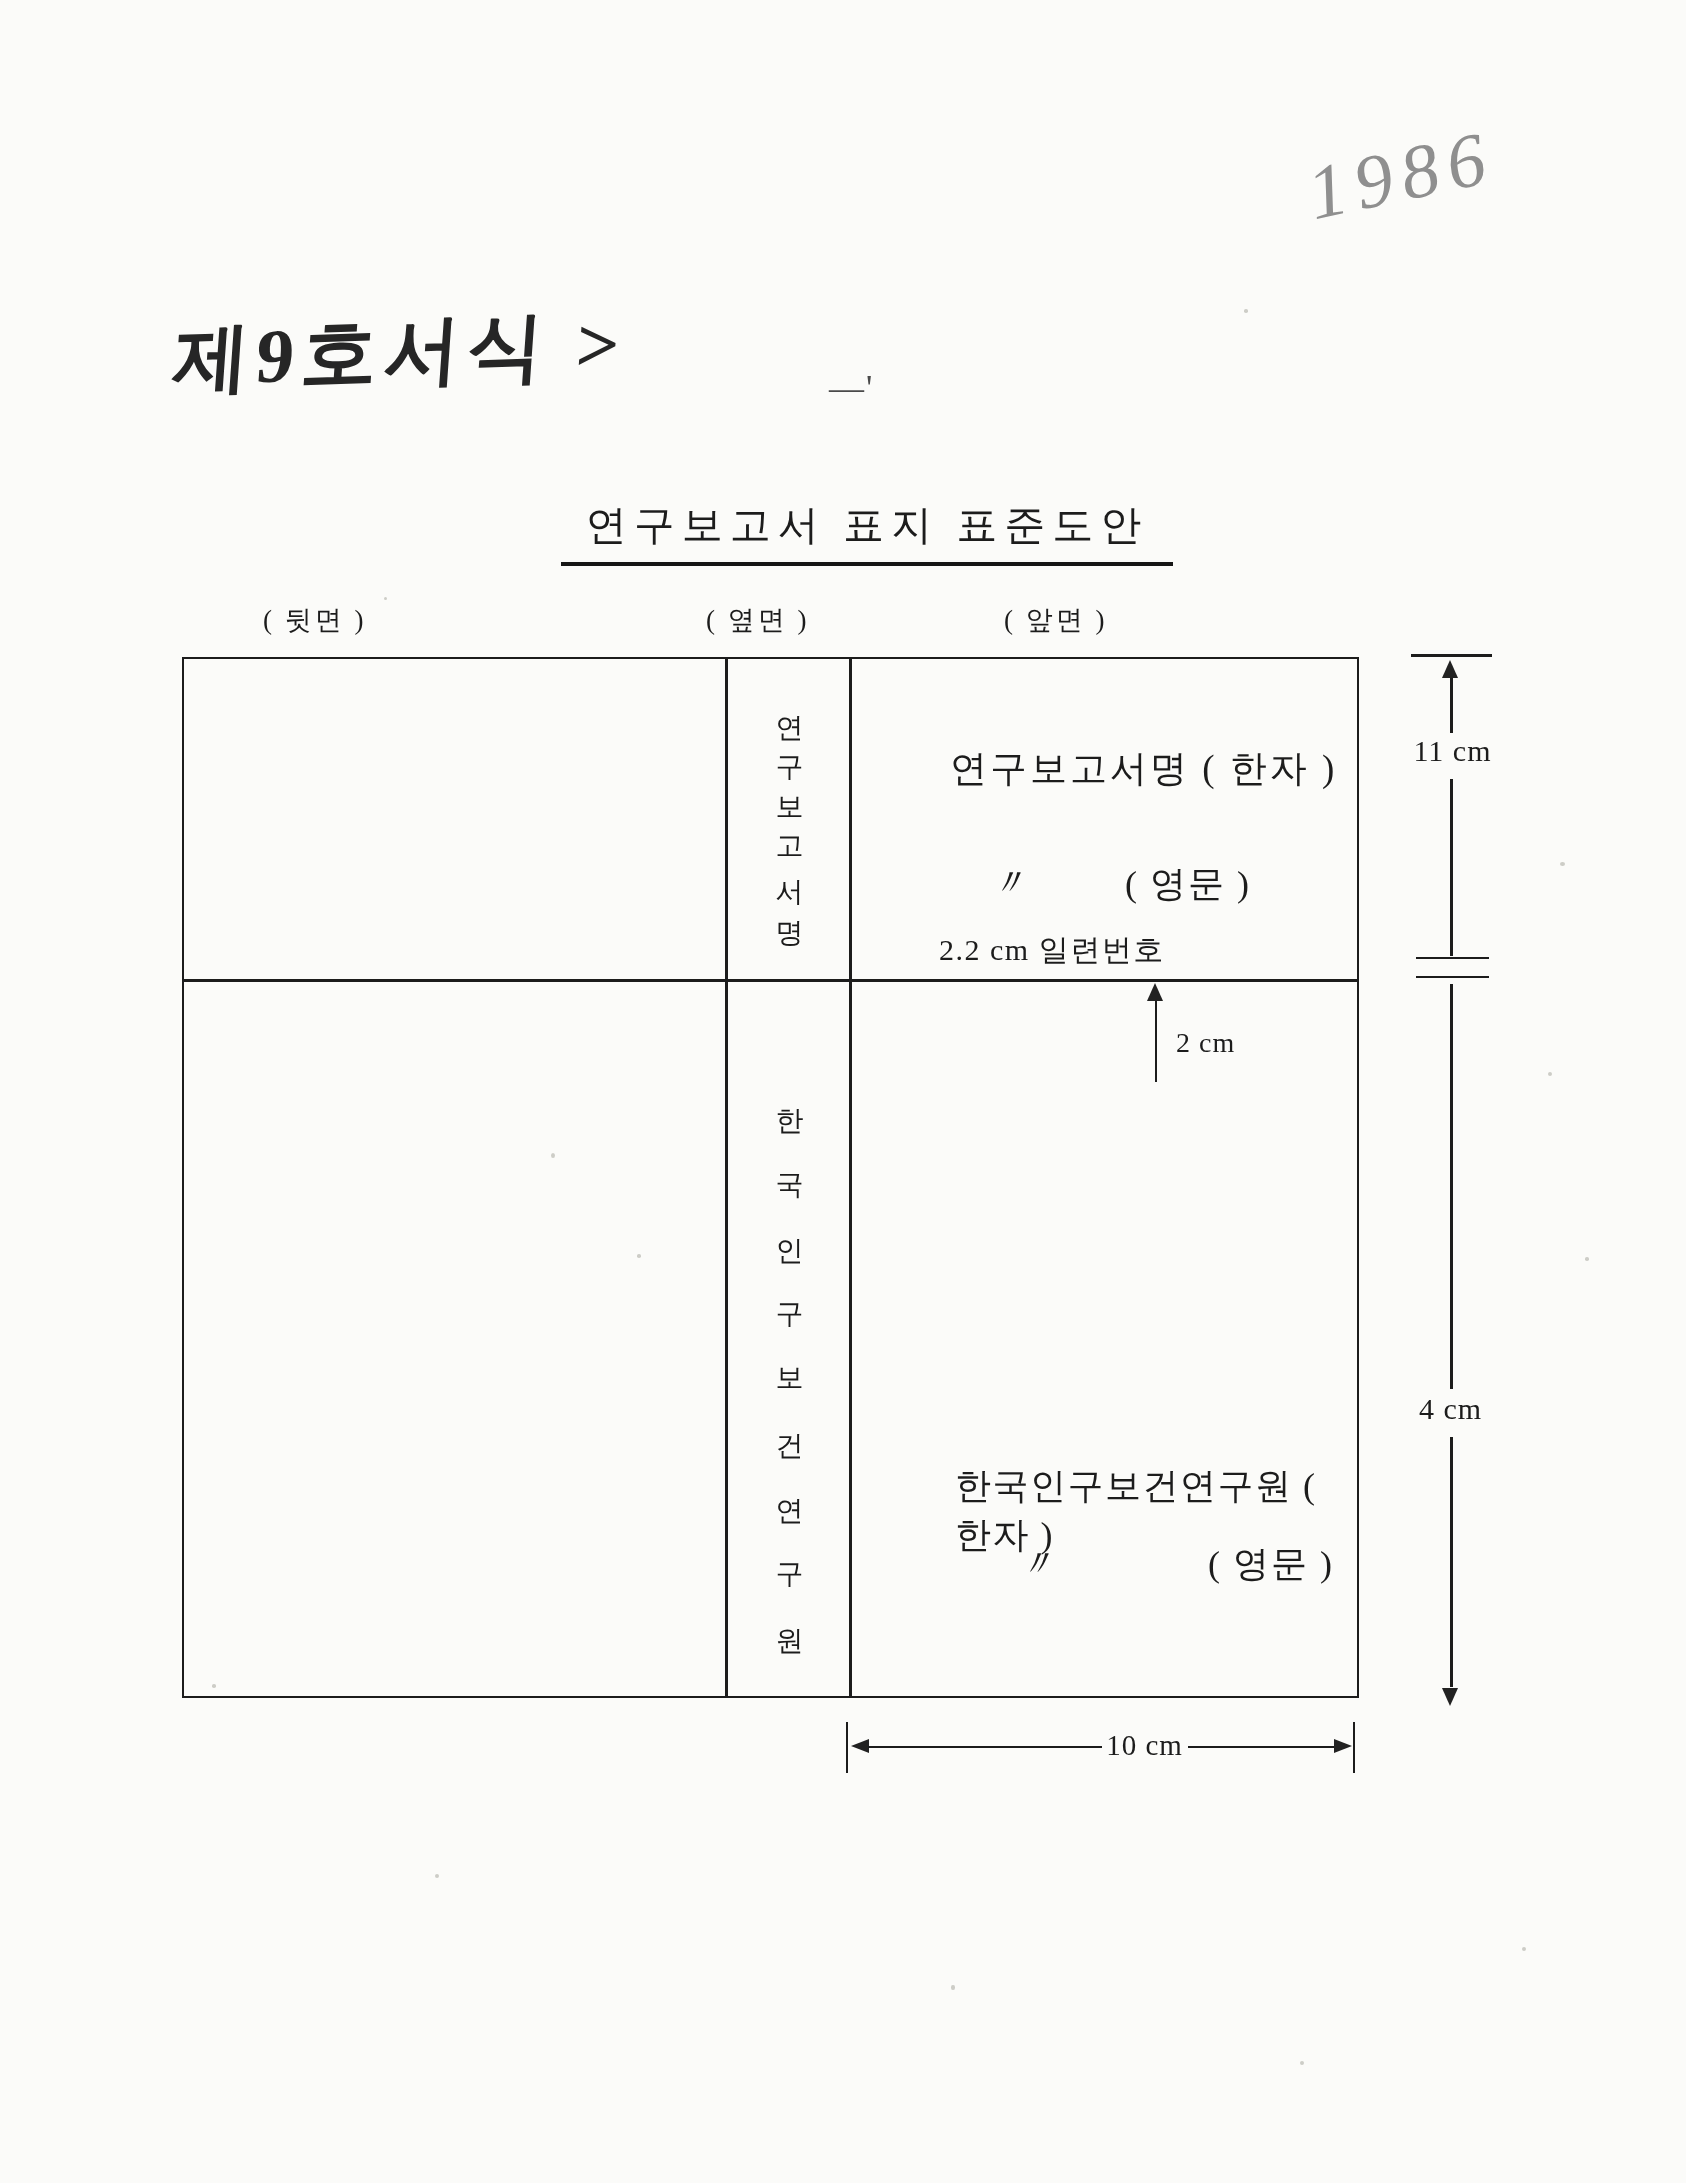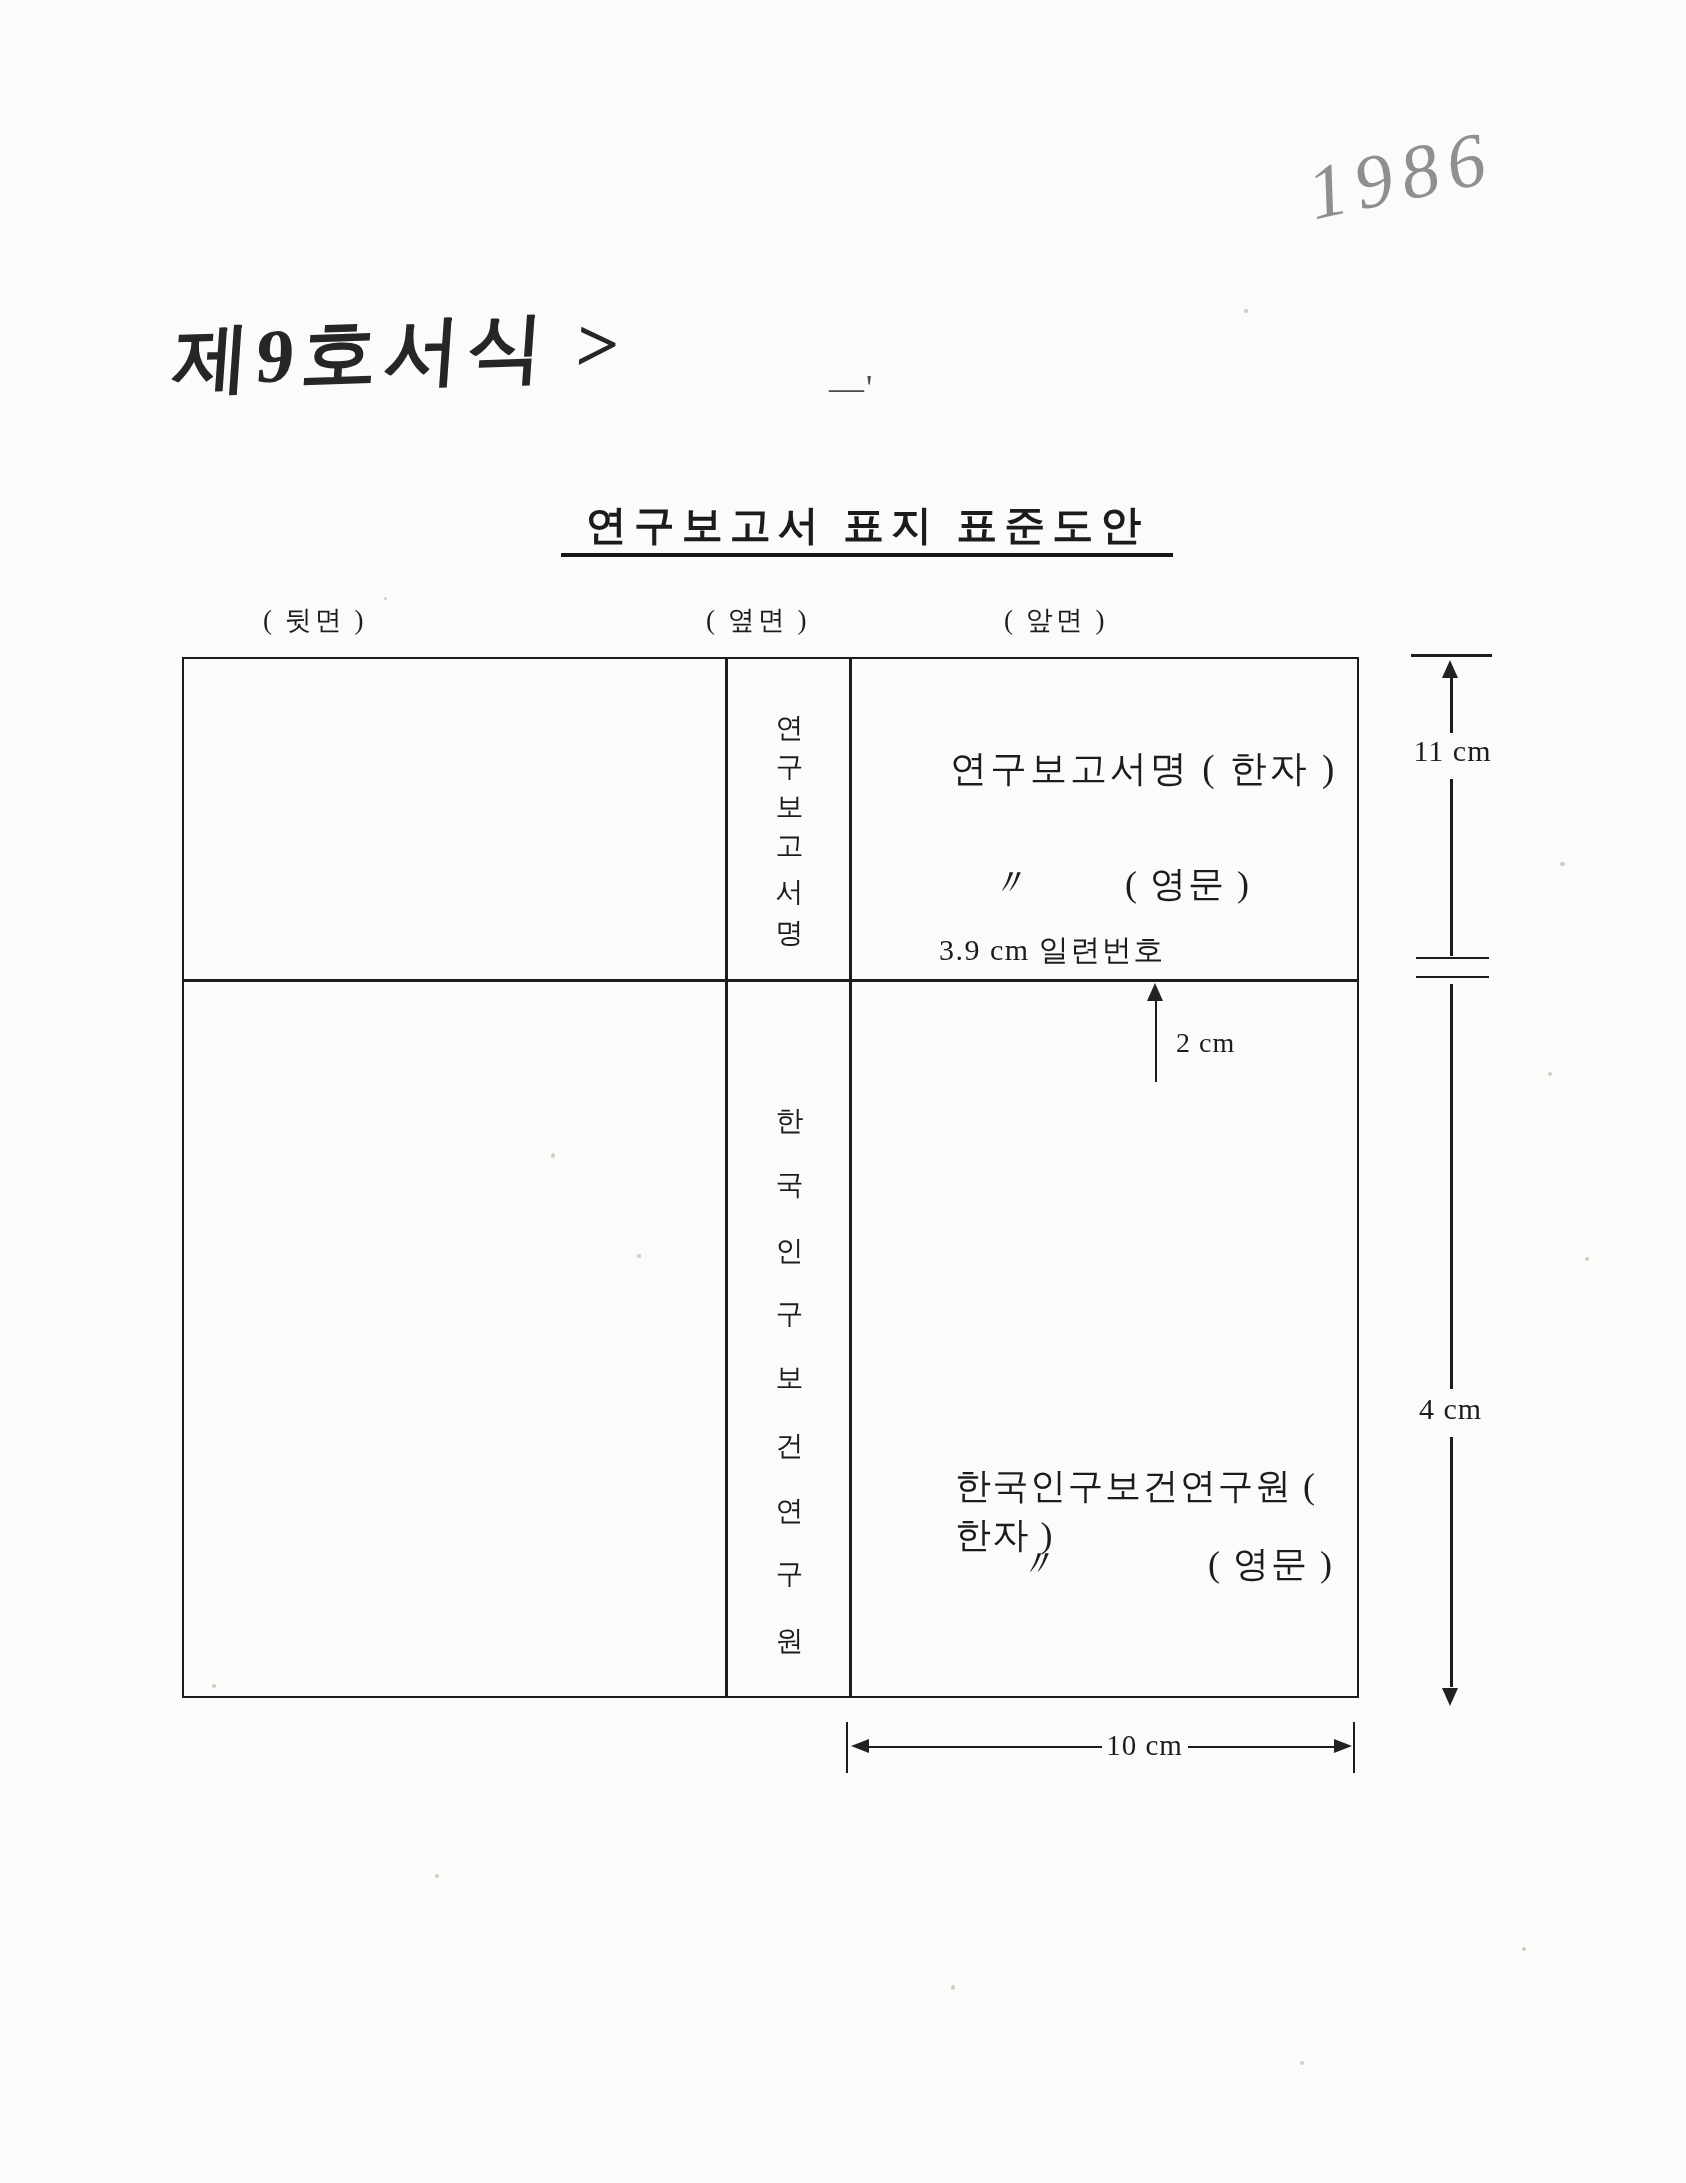--- a/index.html
+++ b/index.html
@@ -39,24 +39,24 @@
   }
   .stray {
     left: 829px; top: 369px;
     font-size: 35px; color: #4a4a4a;
     letter-spacing: 2px;
   }
 
   
   .title {
     left: 561px; top: 498px; width: 612px;
-    font-size: 41px; font-weight: bold;
+    font-size: 41px; font-weight: normal;
     letter-spacing: 7px;
     text-align: center;
-    padding-bottom: 0;
+    padding-bottom: 9px;
     border-bottom: 4.6px solid #161616;
   }
 
   
   .panel-label {
     top: 602px; width: 162px;
     font-size: 27px; letter-spacing: 3px;
     text-align: left;
   }
   .pl-back  { left: 263px; }
@@ -183,21 +183,21 @@
     <div class="vline spine-left"></div>
     <div class="vline spine-right"></div>
     <div class="hline divider"></div>
 
     <div class="vtext spine-top">연구보고서명</div>
     <div class="vtext spine-bottom">한국인구보건연구원</div>
 
     <div class="abs front-line1">연구보고서명 ( 한자 )</div>
     <div class="abs front-ditto1">〃</div>
     <div class="abs front-eng1">( 영문 )</div>
-    <div class="abs serial-note">3.9 cm  일련번호</div>
+    <div class="abs serial-note">2.2 cm  일련번호</div>
 
     <div class="vline gap-line"></div>
     <div class="ah-up gap-head"></div>
     <div class="abs gap-label">2 cm</div>
 
 
     <div class="abs front-line2">한국인구보건연구원 ( 한자 )</div>
     <div class="abs front-ditto2">〃</div>
     <div class="abs front-eng2">( 영문 )</div>
   </div>

